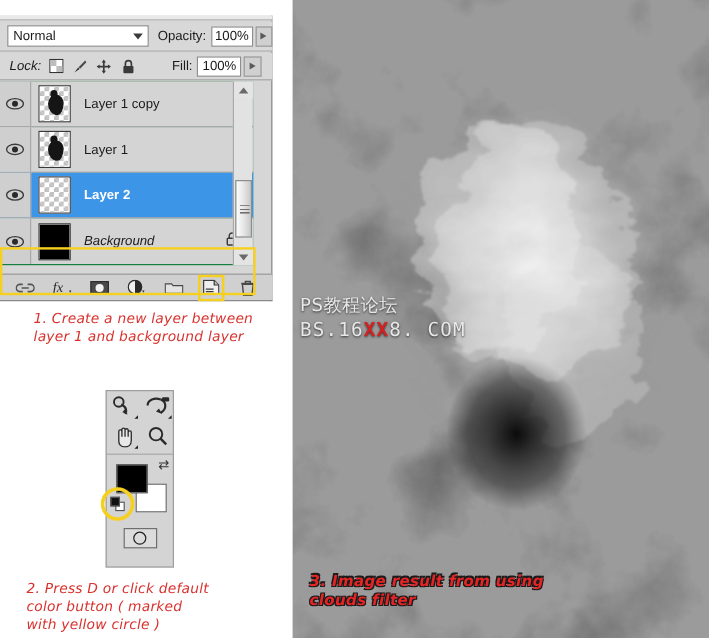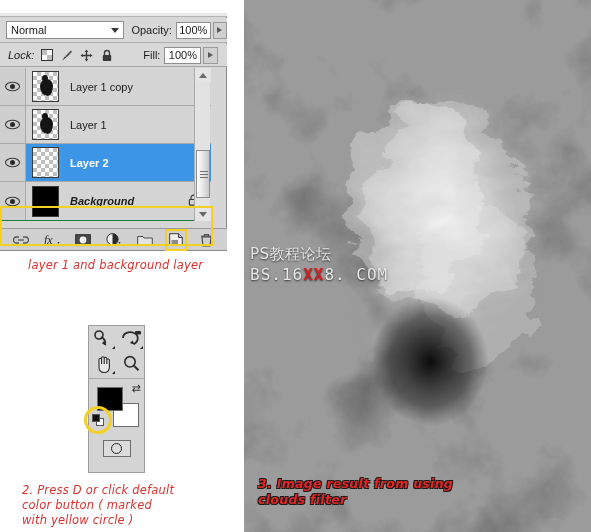--- a/index.html
+++ b/index.html
@@ -303,21 +303,21 @@
                 <ellipse cx="7.5" cy="5.5" rx="7" ry="4.3" fill="none" stroke="#3a3a3a" stroke-width="1.1"></ellipse>
                 <circle cx="7.5" cy="5.5" r="2.5" fill="#2a2a2a"></circle>
               </svg>
           </div>
           <div class="thumb">
               <span class="checker"></span>
             </div>
           <span class="layer-name">Layer 2</span>
         </div>
 
-        <div class="layer-row" style="border-bottom:none;font-weight:bold;">
+        <div class="layer-row" style="border-bottom:none;">
           <div class="eye-cell">
             <svg width="15" height="11" viewBox="0 0 15 11">
                 <ellipse cx="7.5" cy="5.5" rx="7" ry="4.3" fill="none" stroke="#3a3a3a" stroke-width="1.1"></ellipse>
                 <circle cx="7.5" cy="5.5" r="2.5" fill="#2a2a2a"></circle>
               </svg>
           </div>
           <div class="thumb">
               <span class="solid-black"></span>
             </div>
           <span class="layer-name italic">Background</span>
@@ -388,20 +388,21 @@
           <svg width="13" height="14" viewBox="0 0 13 14">
               <path d="M2 4 H11 L10 13 H3 Z" fill="none" stroke="#4a4a4a" stroke-width="1.2"></path>
               <path d="M1 3.2 H12" stroke="#4a4a4a" stroke-width="1.2"></path>
               <path d="M4.5 3.2 V1.6 H8.5 V3.2" fill="none" stroke="#4a4a4a" stroke-width="1.2"></path>
             </svg>
         </span>
       </div>
     </div>
 
     <div class="note-red" id="note1">
+      <div>1. Create a new layer between</div>
       <div>layer 1 and background layer</div>
     </div>
 
     <div class="tool-palette">
       <div class="tp-tools">
         <div class="tp-cell">
           <svg width="20" height="17" viewBox="0 0 20 17">
               <circle cx="6" cy="5" r="4" fill="none" stroke="#2a2a2a" stroke-width="1.6"></circle>
               <path d="M8 7 C12 9 13 12 11.5 15" fill="none" stroke="#2a2a2a" stroke-width="1.8"></path>
               <path d="M9 13.5 L13.5 15.5 L11 11 Z" fill="#2a2a2a"></path>

